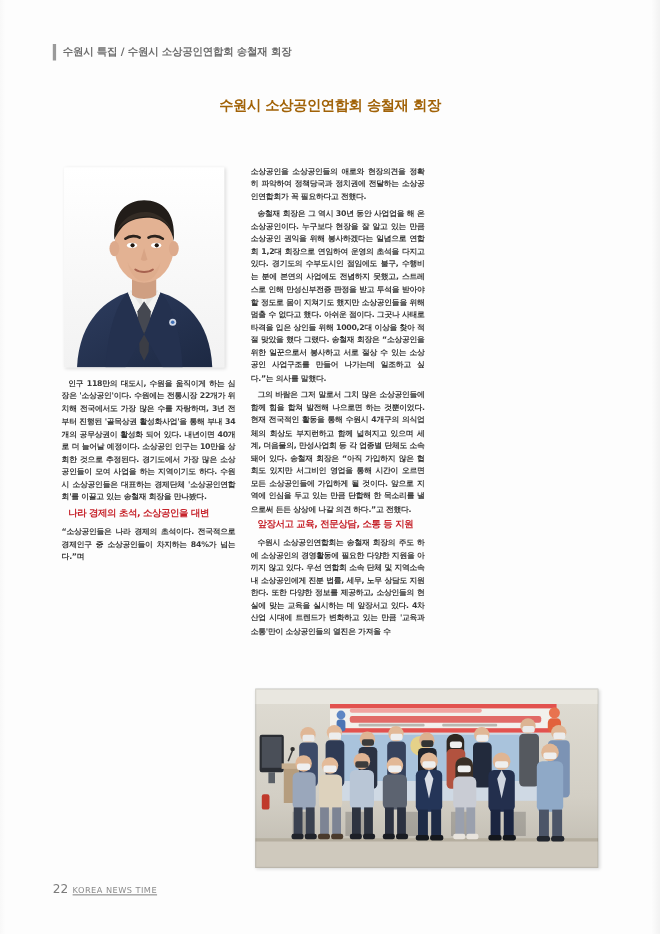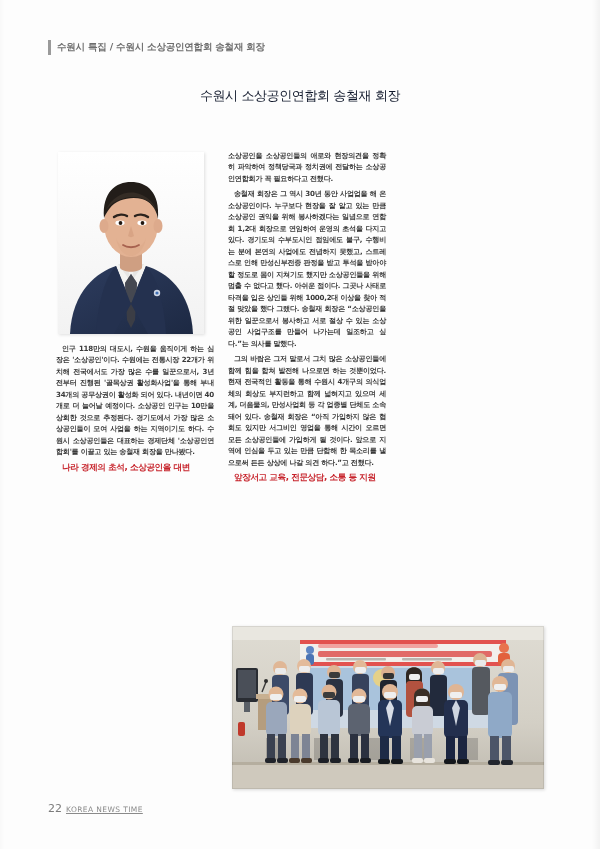--- a/index.html
+++ b/index.html
@@ -73,22 +73,22 @@
   .headline {
     font-size: 19.5px;
     font-weight: bold;
     color: #1b3666;
     letter-spacing: -0.6px;
     line-height: 1.25;
   }
   .subhead {
     margin-top: 9px;
     font-size: 13px;
-    font-weight: normal;
-    color: #0f172a;
+    font-weight: bold;
+    color: #a16207;
     letter-spacing: -0.4px;
   }
 
   
   .col {
     position: absolute;
     top: 150px;
     width: 158px;
     font-size: 7.1px;
     line-height: 1.62;
@@ -230,29 +230,31 @@
 
       <path d="M73 74 L70 84 C71.5 85.5 74.5 85.5 76 84 Z" fill="#d49f80" opacity="0.75"></path>
 
       <path d="M65 93 C69 96 77 96 81 93" stroke="#a7624f" stroke-width="1.8" fill="none" stroke-linecap="round"></path>
 
       <path d="M58 86 C62 100 84 100 88 86 C86 99 78 104 73 104 C68 104 60 99 58 86 Z" fill="#d7a384" opacity="0.35"></path>
     </svg>
   </div>
 
   <div class="col col-left" style="top:343px;">
-    <p>인구 118만의 대도시, 수원을 움직이게 하는 심장은 '소상공인'이다. 수원에는 전통시장 22개가 위치해 전국에서도 가장 많은 수를 일꾼으로서, 3년 전부터 진행된 '골목상권 활성화사업'을 통해 부내 34개의 공무상권이 활성화 되어 있다. 내년이면 40개로 더 늘어날 예정이다. 소상공인 인구는 10만을 상회한 것으로 추정된다. 경기도에서 가장 많은 소상공인들이 모여 사업을 하는 지역이기도 하다. 수원시 소상공인들은 대표하는 경제단체 '소상공인연합회'를 이끌고 있는 송철재 회장을 만나봤다.</p>
+    <p>인구 118만의 대도시, 수원을 움직이게 하는 심장은 '소상공인'이다. 수원에는 전통시장 22개가 위치해 전국에서도 가장 많은 수를 자랑하며, 3년 전부터 진행된 '골목상권 활성화사업'을 통해 부내 34개의 공무상권이 활성화 되어 있다. 내년이면 40개로 더 늘어날 예정이다. 소상공인 인구는 10만을 상회한 것으로 추정된다. 경기도에서 가장 많은 소상공인들이 모여 사업을 하는 지역이기도 하다. 수원시 소상공인들은 대표하는 경제단체 '소상공인연합회'를 이끌고 있는 송철재 회장을 만나봤다.</p>
     <p class="sec-head">나라 경제의 초석, 소상공인을 대변</p>
+    <p class="noindent">“소상공인들은 나라 경제의 초석이다. 전국적으로 경제인구 중 소상공인들이 차지하는 84%가 넘는다.”며</p>
   </div>
 
   <div class="col col-right">
     <p class="noindent">소상공인을 소상공인들의 애로와 현장의견을 정확히 파악하여 정책당국과 정치권에 전달하는 소상공인연합회가 꼭 필요하다고 전했다.</p>
     <p>송철재 회장은 그 역시 30년 동안 사업업을 해 온 소상공인이다. 누구보다 현장을 잘 알고 있는 만큼 소상공인 권익을 위해 봉사하겠다는 일념으로 연합회 1,2대 회장으로 연임하여 운영의 초석을 다지고 있다. 경기도의 수부도시인 점임에도 불구, 수행비는 분에 본연의 사업에도 전념하지 못했고, 스트레스로 인해 만성신부전증 판정을 받고 투석을 받아야 할 정도로 몸이 지쳐기도 했지만 소상공인들을 위해 멈출 수 없다고 했다. 아쉬운 점이다. 그곳나 사태로 타격을 입은 상인들 위해 1000,2대 이상을 찾아 적절 맞았을 했다 그랬다. 송철재 회장은 “소상공인을 위한 일꾼으로서 봉사하고 서로 절상 수 있는 소상공인 사업구조를 만들어 나가는데 일조하고 싶다.”는 의사를 말했다.</p>
     <p>그의 바람은 그저 말로서 그치 많은 소상공인들에 함께 힘을 합쳐 발전해 나으로면 하는 것뿐이었다. 현재 전국적인 활동을 통해 수원시 4개구의 의식업체의 회상도 부지런하고 함께 넓혀지고 있으며 세계, 더음물의, 만성사업회 등 각 업종별 단체도 소속돼어 있다. 송철재 회장은 “아직 가입하지 않은 협회도 있지만 서그비인 영업을 통해 시간이 오르면 모든 소상공인들에 가입하게 될 것이다. 앞으로 지역에 인심을 두고 있는 만큼 단합해 한 목소리를 낼으로써 든든 상상에 나갈 의견 하다.”고 전했다.</p>
     <p class="sec-head">앞장서고 교육, 전문상담, 소통 등 지원</p>
+    <p>수원시 소상공인연합회는 송철재 회장의 주도 하에 소상공인의 경영활동에 필요한 다양한 지원을 아끼지 않고 있다. 우선 연합회 소속 단체 및 지역소속 내 소상공인에게 진분 법률, 세무, 노무 상담도 지원한다. 또한 다양한 정보를 제공하고, 소상인들의 현실에 맞는 교육을 실시하는 데 앞장서고 있다. 4차 산업 시대에 트렌드가 변화하고 있는 만큼 '교육과 소통'만이 소상공인들의 열진은 가져올 수</p>
   </div>
 
   <div class="groupphoto">
     <svg width="312" height="163" viewBox="0 0 312 163" xmlns="http://www.w3.org/2000/svg">
       <defs>
         <linearGradient id="wall" x1="0" y1="0" x2="0" y2="1">
           <stop offset="0%" stop-color="#dfdcd3"></stop>
           <stop offset="60%" stop-color="#d3cfc5"></stop>
           <stop offset="100%" stop-color="#bdb8ad"></stop>
         </linearGradient>

